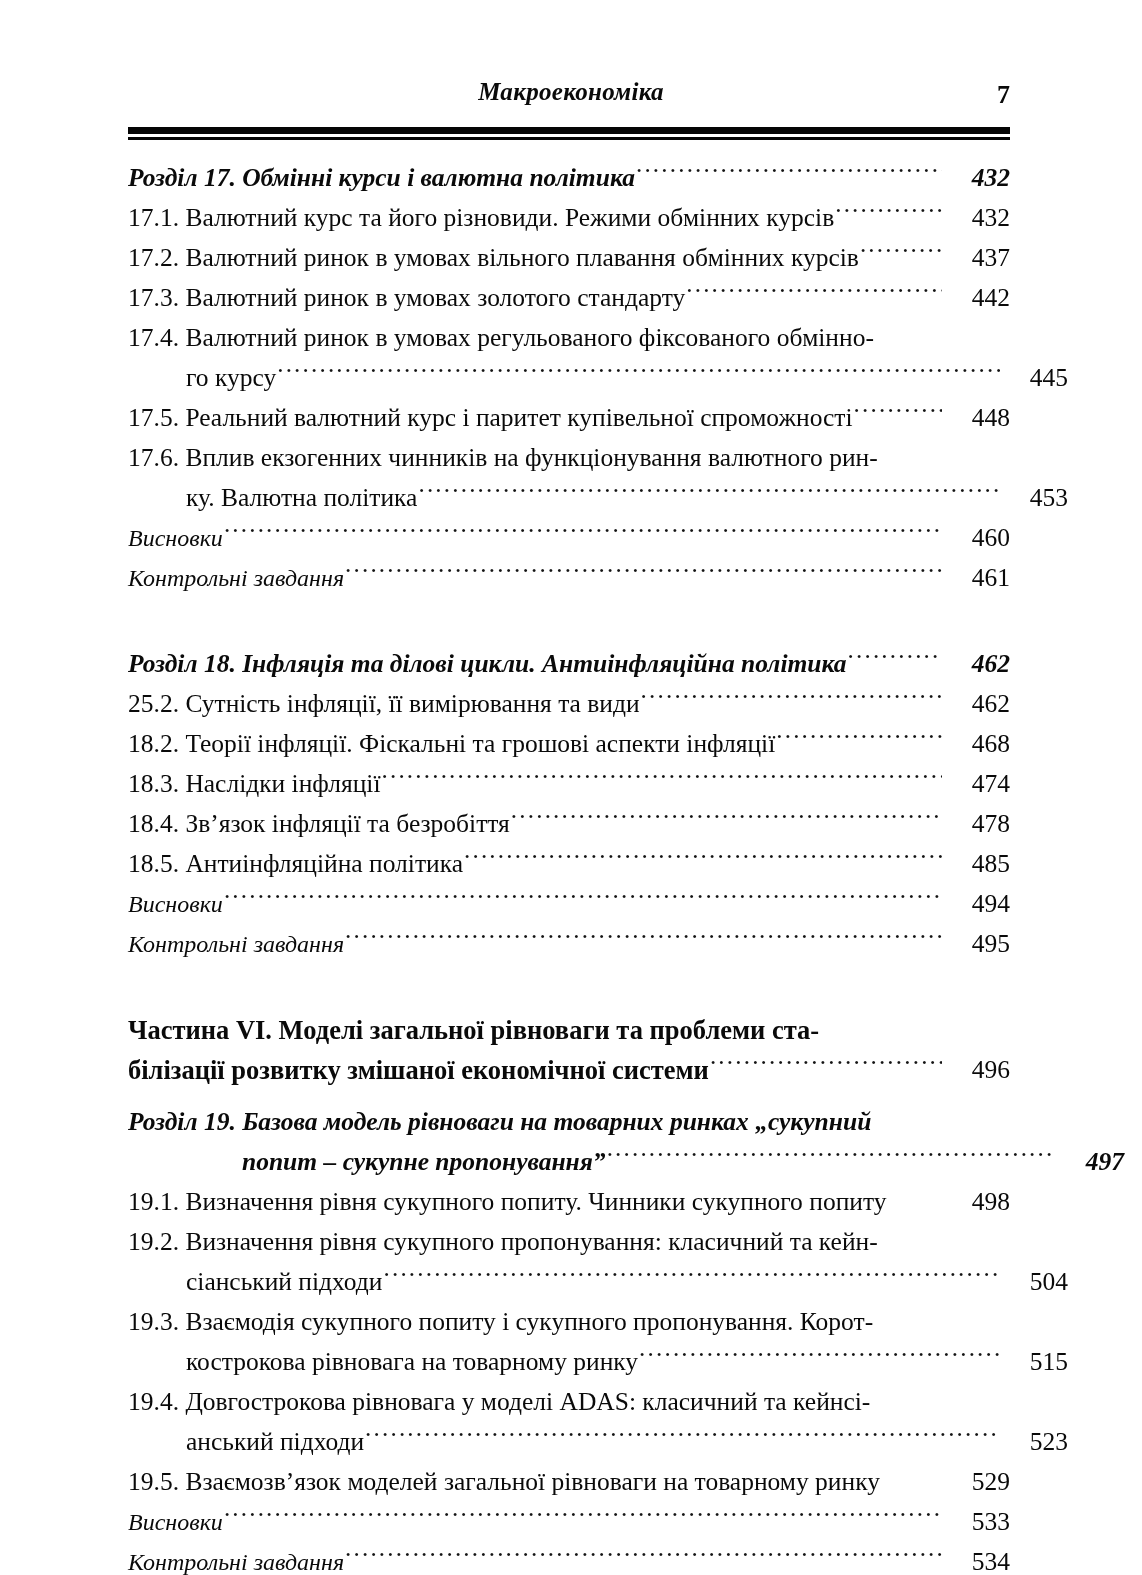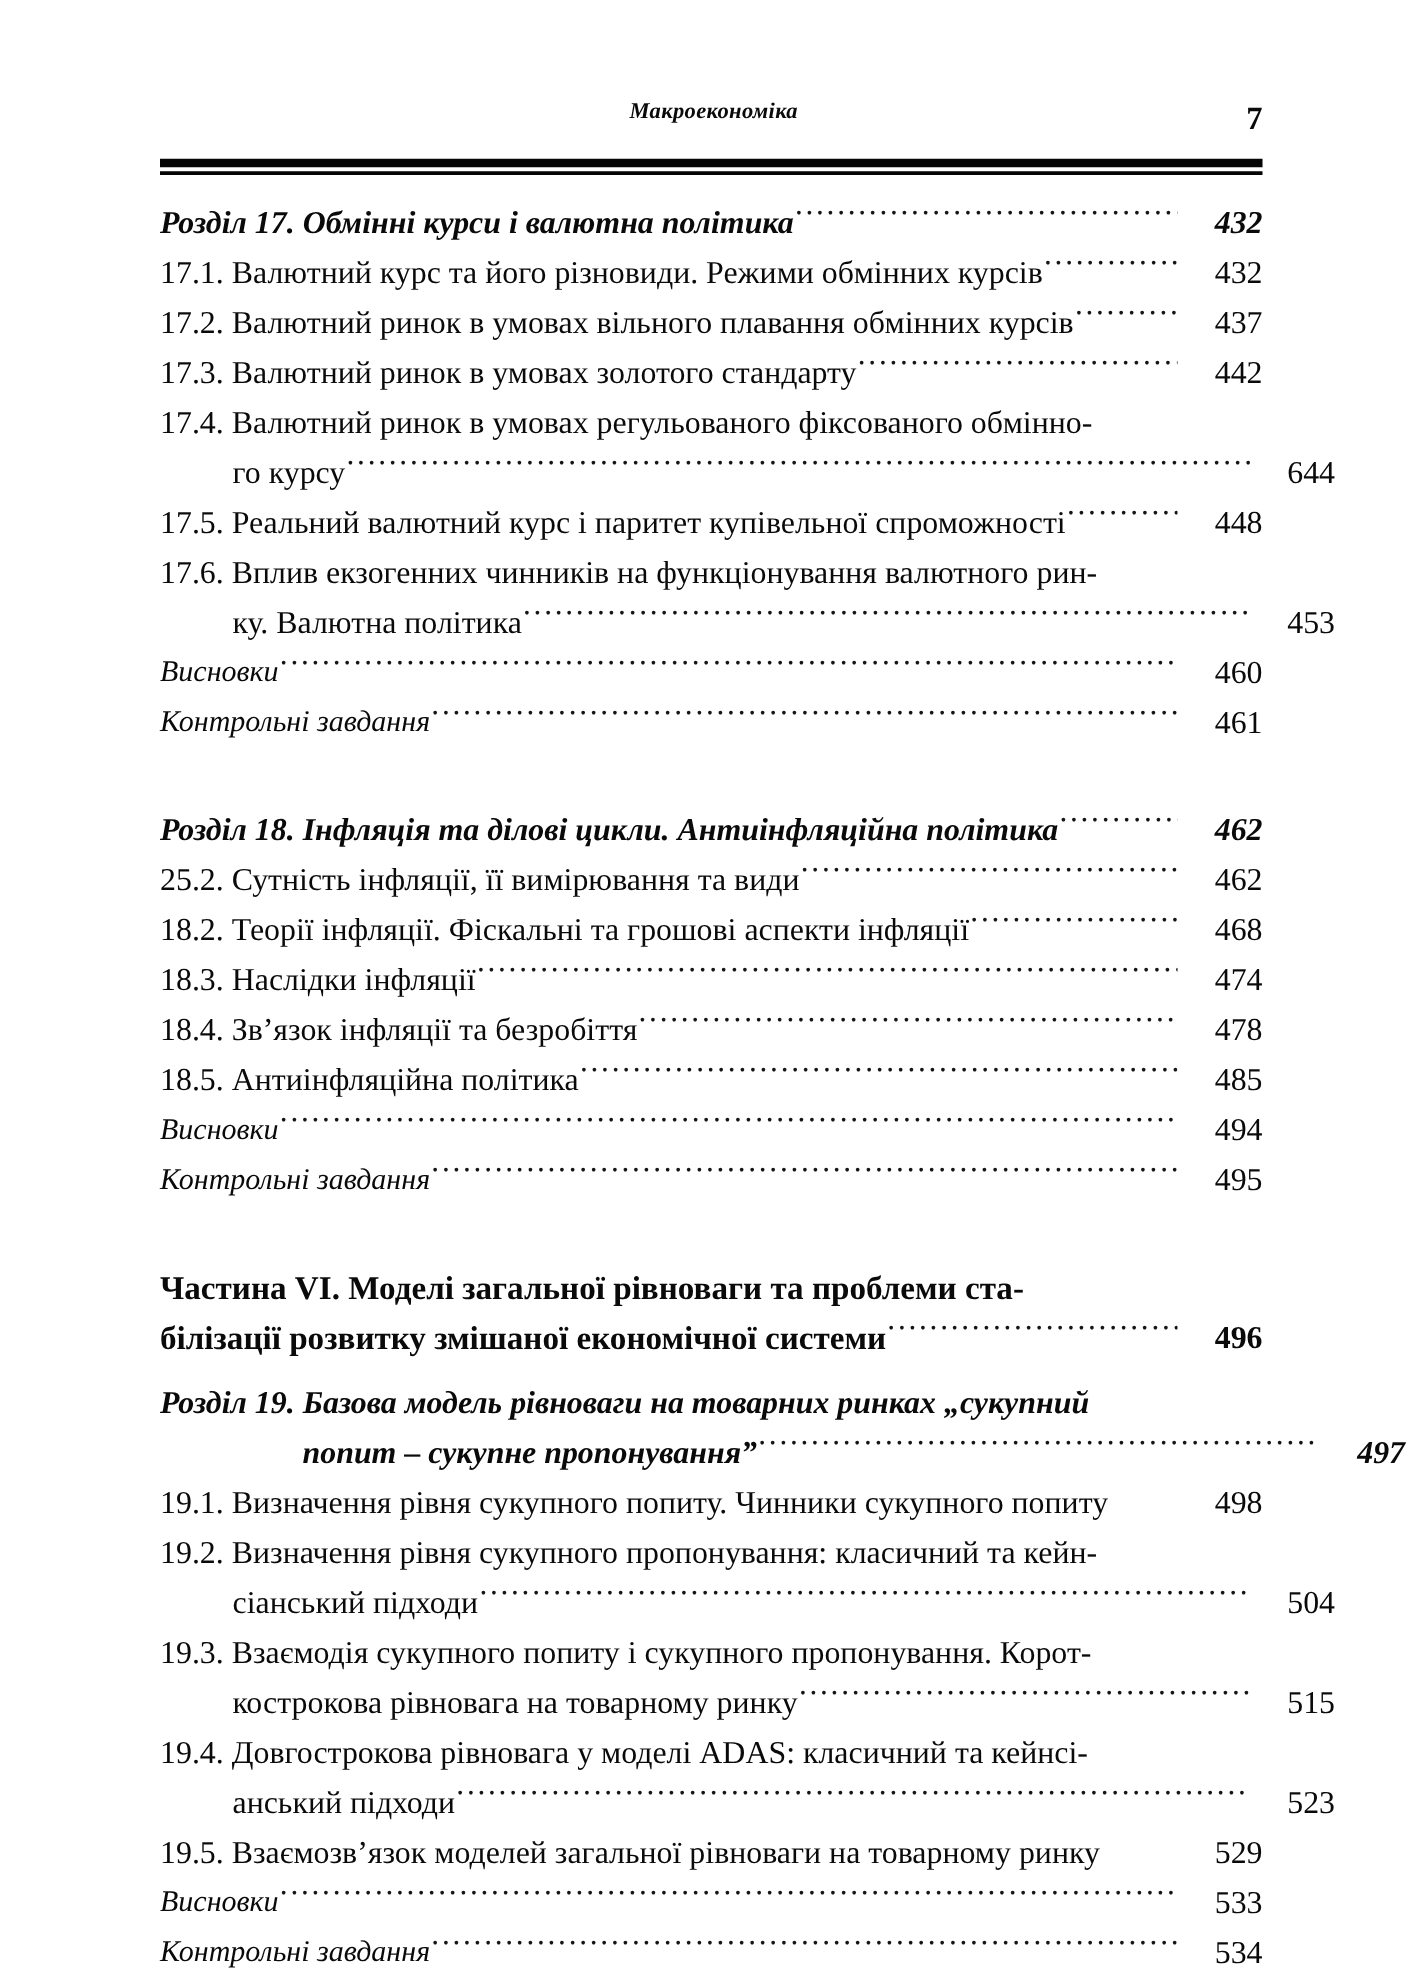--- a/index.html
+++ b/index.html
@@ -26,21 +26,21 @@
     height: 40px;
   }
   .header-title {
     position: absolute;
     left: 4px;
     right: 0;
     top: 0;
     text-align: center;
     font-style: italic;
     font-weight: bold;
-    font-size: 18px;
+    font-size: 25px;
     letter-spacing: 0.3px;
   }
   .header-pageno {
     position: absolute;
     right: 0;
     top: 2px;
     font-weight: bold;
     font-size: 26px;
   }
 
@@ -127,21 +127,21 @@
   .chapter .pageno {
     font-style: italic;
     font-weight: bold;
   }
   .chapter .leader::after { font-style: normal; font-weight: normal; }
 
   .part .txt {
     font-weight: bold;
     font-size: 26.5px;
   }
-  .part .pageno { font-weight: bold; }
+  .part .pageno { font-weight: normal; }
   .part .leader::after { font-weight: normal; }
 
   .note .txt {
     font-style: italic;
     font-size: 24px;
   }
   .note .leader::after { font-style: normal; }
 
   
   .ind-sub   { padding-left: 58px; }   
@@ -197,21 +197,21 @@
       </div>
       <div class="entry item">
         <div class="line">
           <span class="txt">17.4. Валютний ринок в умовах регульованого фіксованого обмінно-</span>
           <span class="spacer"></span>
           <span class="pageno empty"></span>
         </div>
         <div class="line ind-sub">
           <span class="txt">го курсу</span>
           <span class="leader"></span>
-          <span class="pageno">644</span>
+          <span class="pageno">445</span>
         </div>
       </div>
       <div class="entry item">
         <div class="line">
           <span class="txt">17.5. Реальний валютний курс і паритет купівельної спроможності</span>
           <span class="leader"></span>
           <span class="pageno">448</span>
         </div>
       </div>
       <div class="entry item">

